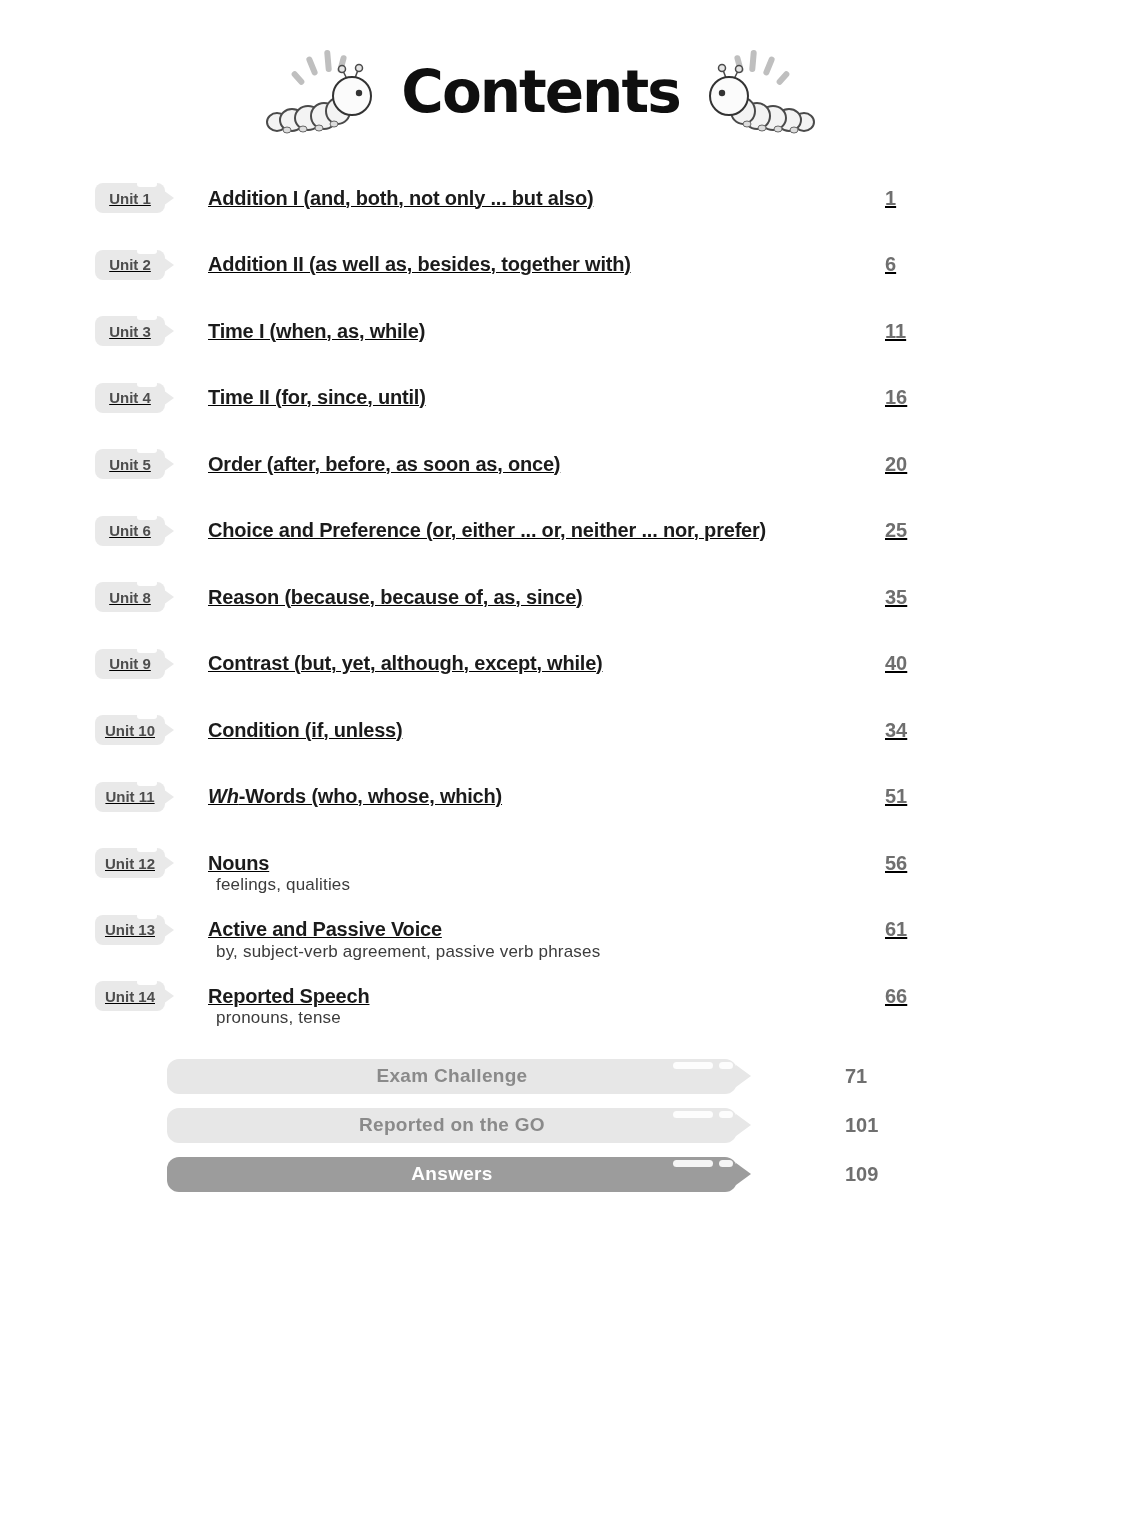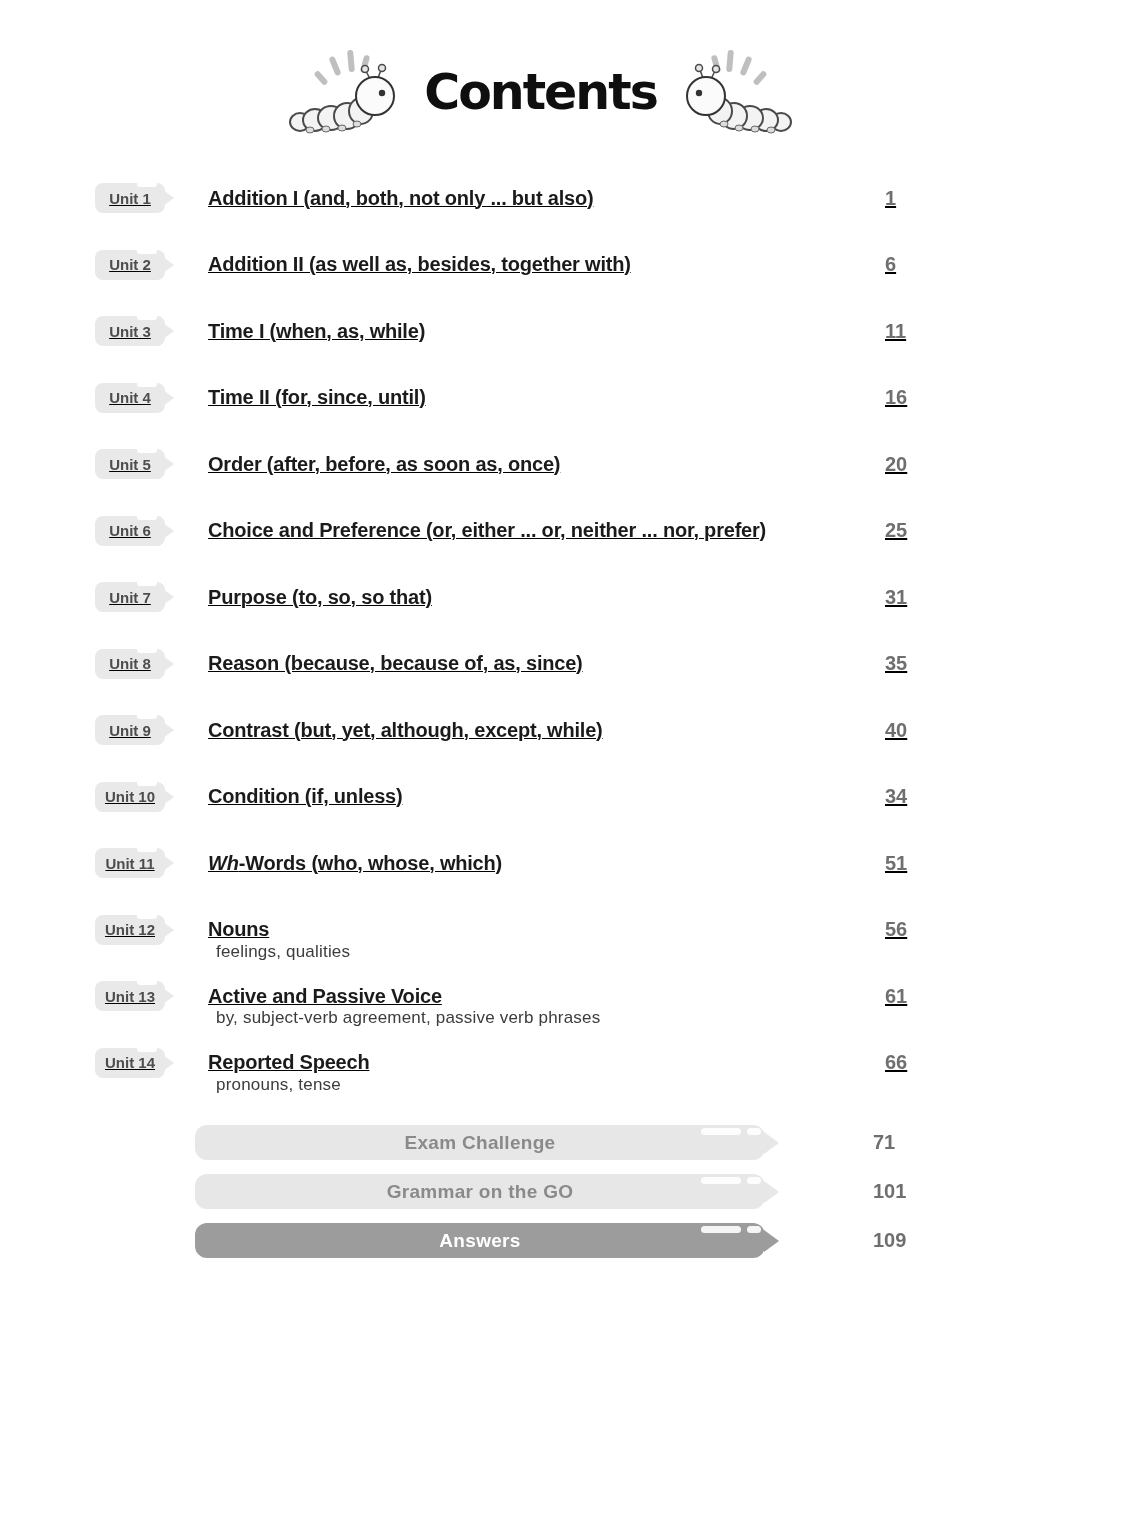--- a/index.html
+++ b/index.html
@@ -10,21 +10,21 @@
   }
 
   
   .header {
     display:flex; align-items:center; justify-content:center;
     padding-top:46px; padding-right:42px; gap:24px; height:92px;
   }
   .page-title {
     margin:0; line-height:1;
     font-family:"DejaVu Sans", sans-serif;
-    font-size:49px; font-weight:bold; letter-spacing:-2px;
+    font-size:58px; font-weight:bold; letter-spacing:-2px;
     color:#0f0f0f;
   }
   .caterpillar { display:inline-block; width:112px; height:88px; }
   .caterpillar.flip svg { transform:scaleX(-1); }
 
   
   .toc { margin-top:27px; padding-left:95px; }
   .row { height:66.5px; display:flex; align-items:center; position:relative;text-decoration:underline; }
 
   .badge {
@@ -61,21 +61,21 @@
   .pagenum {
     font-size:20px; font-weight:bold;
     color:var(--page-number, #6f6f6f);
   }
 
   
   .sections { margin-top:29px; }
   .section-row { display:flex; align-items:center; height:35px; margin-bottom:14px; }
   .banner {
     position:relative; flex:none;
-    margin-left:100px; width:570px; height:35px; border-radius:12px;
+    margin-left:72px; width:570px; height:35px; border-radius:12px;
     display:flex; align-items:center; justify-content:center;
   }
   .banner.light { background:var(--banner-light-bg, #e7e7e7); }
   .banner.dark  { background:var(--banner-dark-bg, #9c9c9c); }
   .banner.light .banner-label { color:var(--banner-light-text, #8a8a8a); }
   .banner.dark  .banner-label { color:var(--banner-dark-text, #ffffff); }
   .banner-label { font-size:19px; font-weight:bold; letter-spacing:0.3px; }
   .banner::before { 
     content:""; position:absolute; top:3px; right:24px;
     width:40px; height:7px; background:#ffffff; border-radius:4px; opacity:0.9;
@@ -232,30 +232,20 @@
     <span class="badge">
       <span class="badge-label">Unit 6</span>
     </span>
     <span class="titles">
       <span class="unit-title"><i class="italic-prefix"></i><span class="title-text">Choice and Preference (or, either ... or, neither ... nor, prefer)</span></span>
       
     </span>
     <span class="pagenum">25</span>
   </div>
 
-  <div class="row">
-    <span class="badge">
-      <span class="badge-label">Unit 7</span>
-    </span>
-    <span class="titles">
-      <span class="unit-title"><i class="italic-prefix"></i><span class="title-text">Purpose (to, so, so that)</span></span>
-      
-    </span>
-    <span class="pagenum">31</span>
-  </div>
 
   <div class="row">
     <span class="badge">
       <span class="badge-label">Unit 8</span>
     </span>
     <span class="titles">
       <span class="unit-title"><i class="italic-prefix"></i><span class="title-text">Reason (because, because of, as, since)</span></span>
       
     </span>
     <span class="pagenum">35</span>
@@ -331,21 +321,21 @@
   <div class="section-row">
     <span class="banner light">
       <span class="banner-label">Exam Challenge</span>
       <span class="banner-arrow"></span>
     </span>
     <span class="pagenum">71</span>
   </div>
 
   <div class="section-row">
     <span class="banner light">
-      <span class="banner-label">Grammar on the GO</span>
+      <span class="banner-label">Reported on the GO</span>
       <span class="banner-arrow"></span>
     </span>
     <span class="pagenum">101</span>
   </div>
 
   <div class="section-row">
     <span class="banner dark">
       <span class="banner-label">Answers</span>
       <span class="banner-arrow"></span>
     </span>

